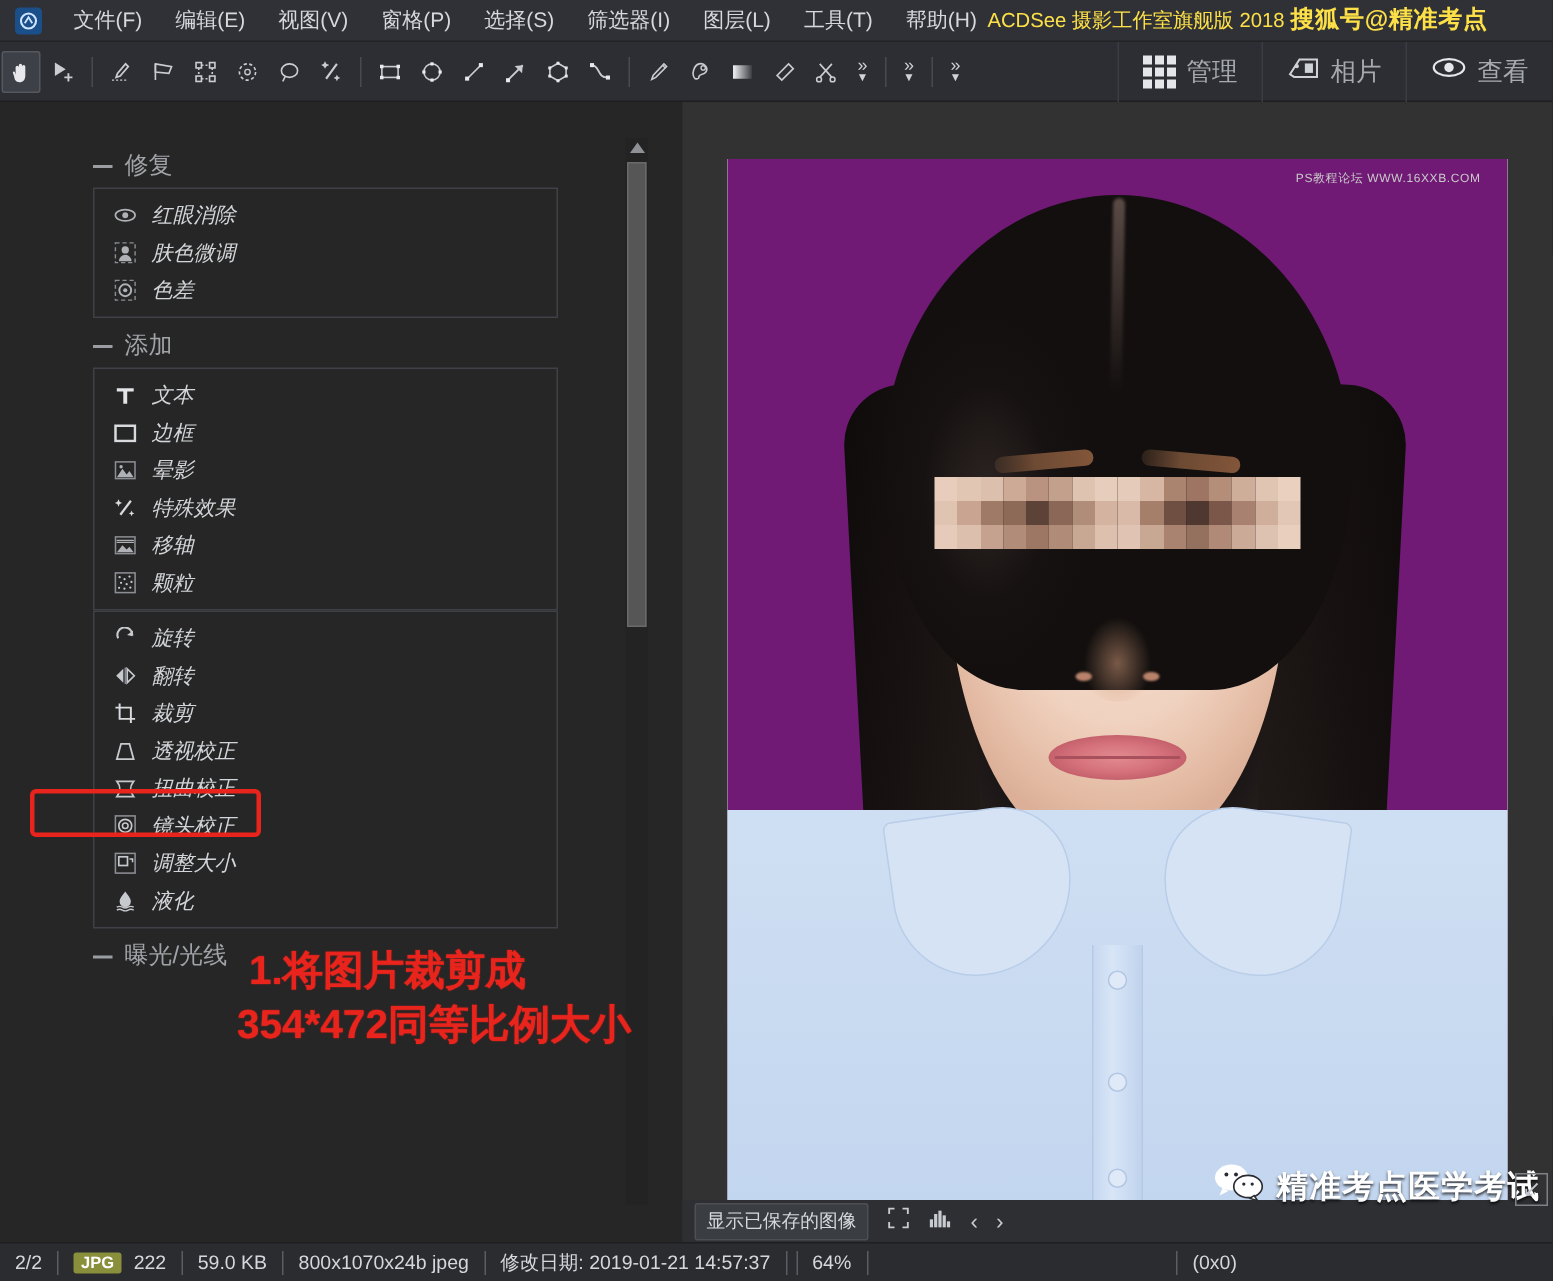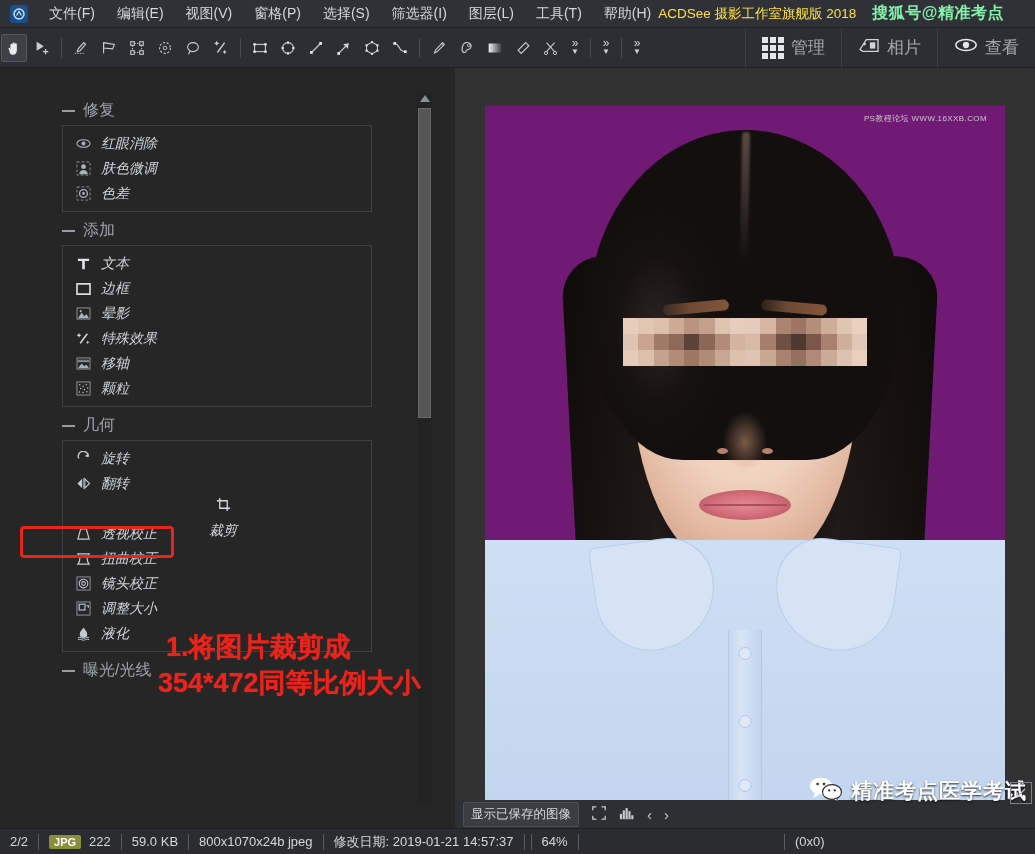--- a/index.html
+++ b/index.html
@@ -31,22 +31,22 @@
   }
   .menu-item {
     color: #d6d8dc; font-size: 14px; padding: 2px 11px; white-space: nowrap;
     flex: 0 0 auto;
   }
   .app-title {
     color: #fde047; font-size: 13.5px; white-space: nowrap; margin-left: -4px;
     flex: 0 0 auto;
   }
   .brand-tag {
-    color: #86efac; font-size: 16px; font-weight: bold; white-space: nowrap;
-    margin-left: 16px; letter-spacing: .5px;
+    color: #fde047; font-size: 16px; font-weight: bold; white-space: nowrap;
+    margin-left: 4px; letter-spacing: .5px;
     flex: 0 0 auto;
   }
 
   
   .toolbar {
     position: absolute; left: 0; top: 28px; width: 1035px; height: 40px;
     background: #2c2e33;
     display: flex; align-items: center;
     border-bottom: 1px solid #1d1e21;
   }
@@ -109,21 +109,21 @@
     color: #a0a3a8; font-size: 16px; margin: 8px 0 4px 0;
   }
   .minus { display:inline-block; width: 13px; height: 2px; background: #9a9da2; }
   .group-box { border: 1px solid #3f4146; background: #262626; padding: 5px 0; font-style: italic; }
   .item {
     display: flex; align-items: center; gap: 9px;
     height: 25px; padding-left: 12px; color: #d2d5d9; font-size: 14px;
   }
   .item .ico { width: 17px; height: 17px; display: flex; align-items: center;
     justify-content: center; color: #aeb1b6; flex: 0 0 auto; }
-  .item.highlighted { position: relative; flex-direction: column; }
+  .item.highlighted { position: relative; }
   .hl-box {
     position: absolute; left: 20px; top: 537px; width: 154px; height: 32px;
     border: 3px solid #e8241c; border-radius: 4px; pointer-events: none;
   }
 
   
   .vscroll {
     position: absolute; right: 23px; top: 24px; width: 15px; height: 711px;
     background: #232323;
   }
@@ -660,24 +660,20 @@
                       <circle cx="11.6" cy="11.4" r=".8"></circle>
                     </g>
                   </svg>
               </span>
               <span>颗粒</span>
             </div>
           </div>
         </div>
 
         <div class="group">
-          <div class="group-title">
-            <span class="minus"></span>
-            <span>几何</span>
-          </div>
           <div class="group-box">
             <div class="item">
               <span class="ico">
                 <svg width="15" height="15" viewBox="0 0 16 16">
                     <path d="M13 6 A5.3 5.3 0 103 8" fill="none" stroke="#c6c9cd" stroke-width="1.5"></path>
                     <path d="M13.6 2.4 L13.2 6.6 L9.3 5.6 Z" fill="#c6c9cd"></path>
                   </svg>
               </span>
               <span>旋转</span>
             </div>

